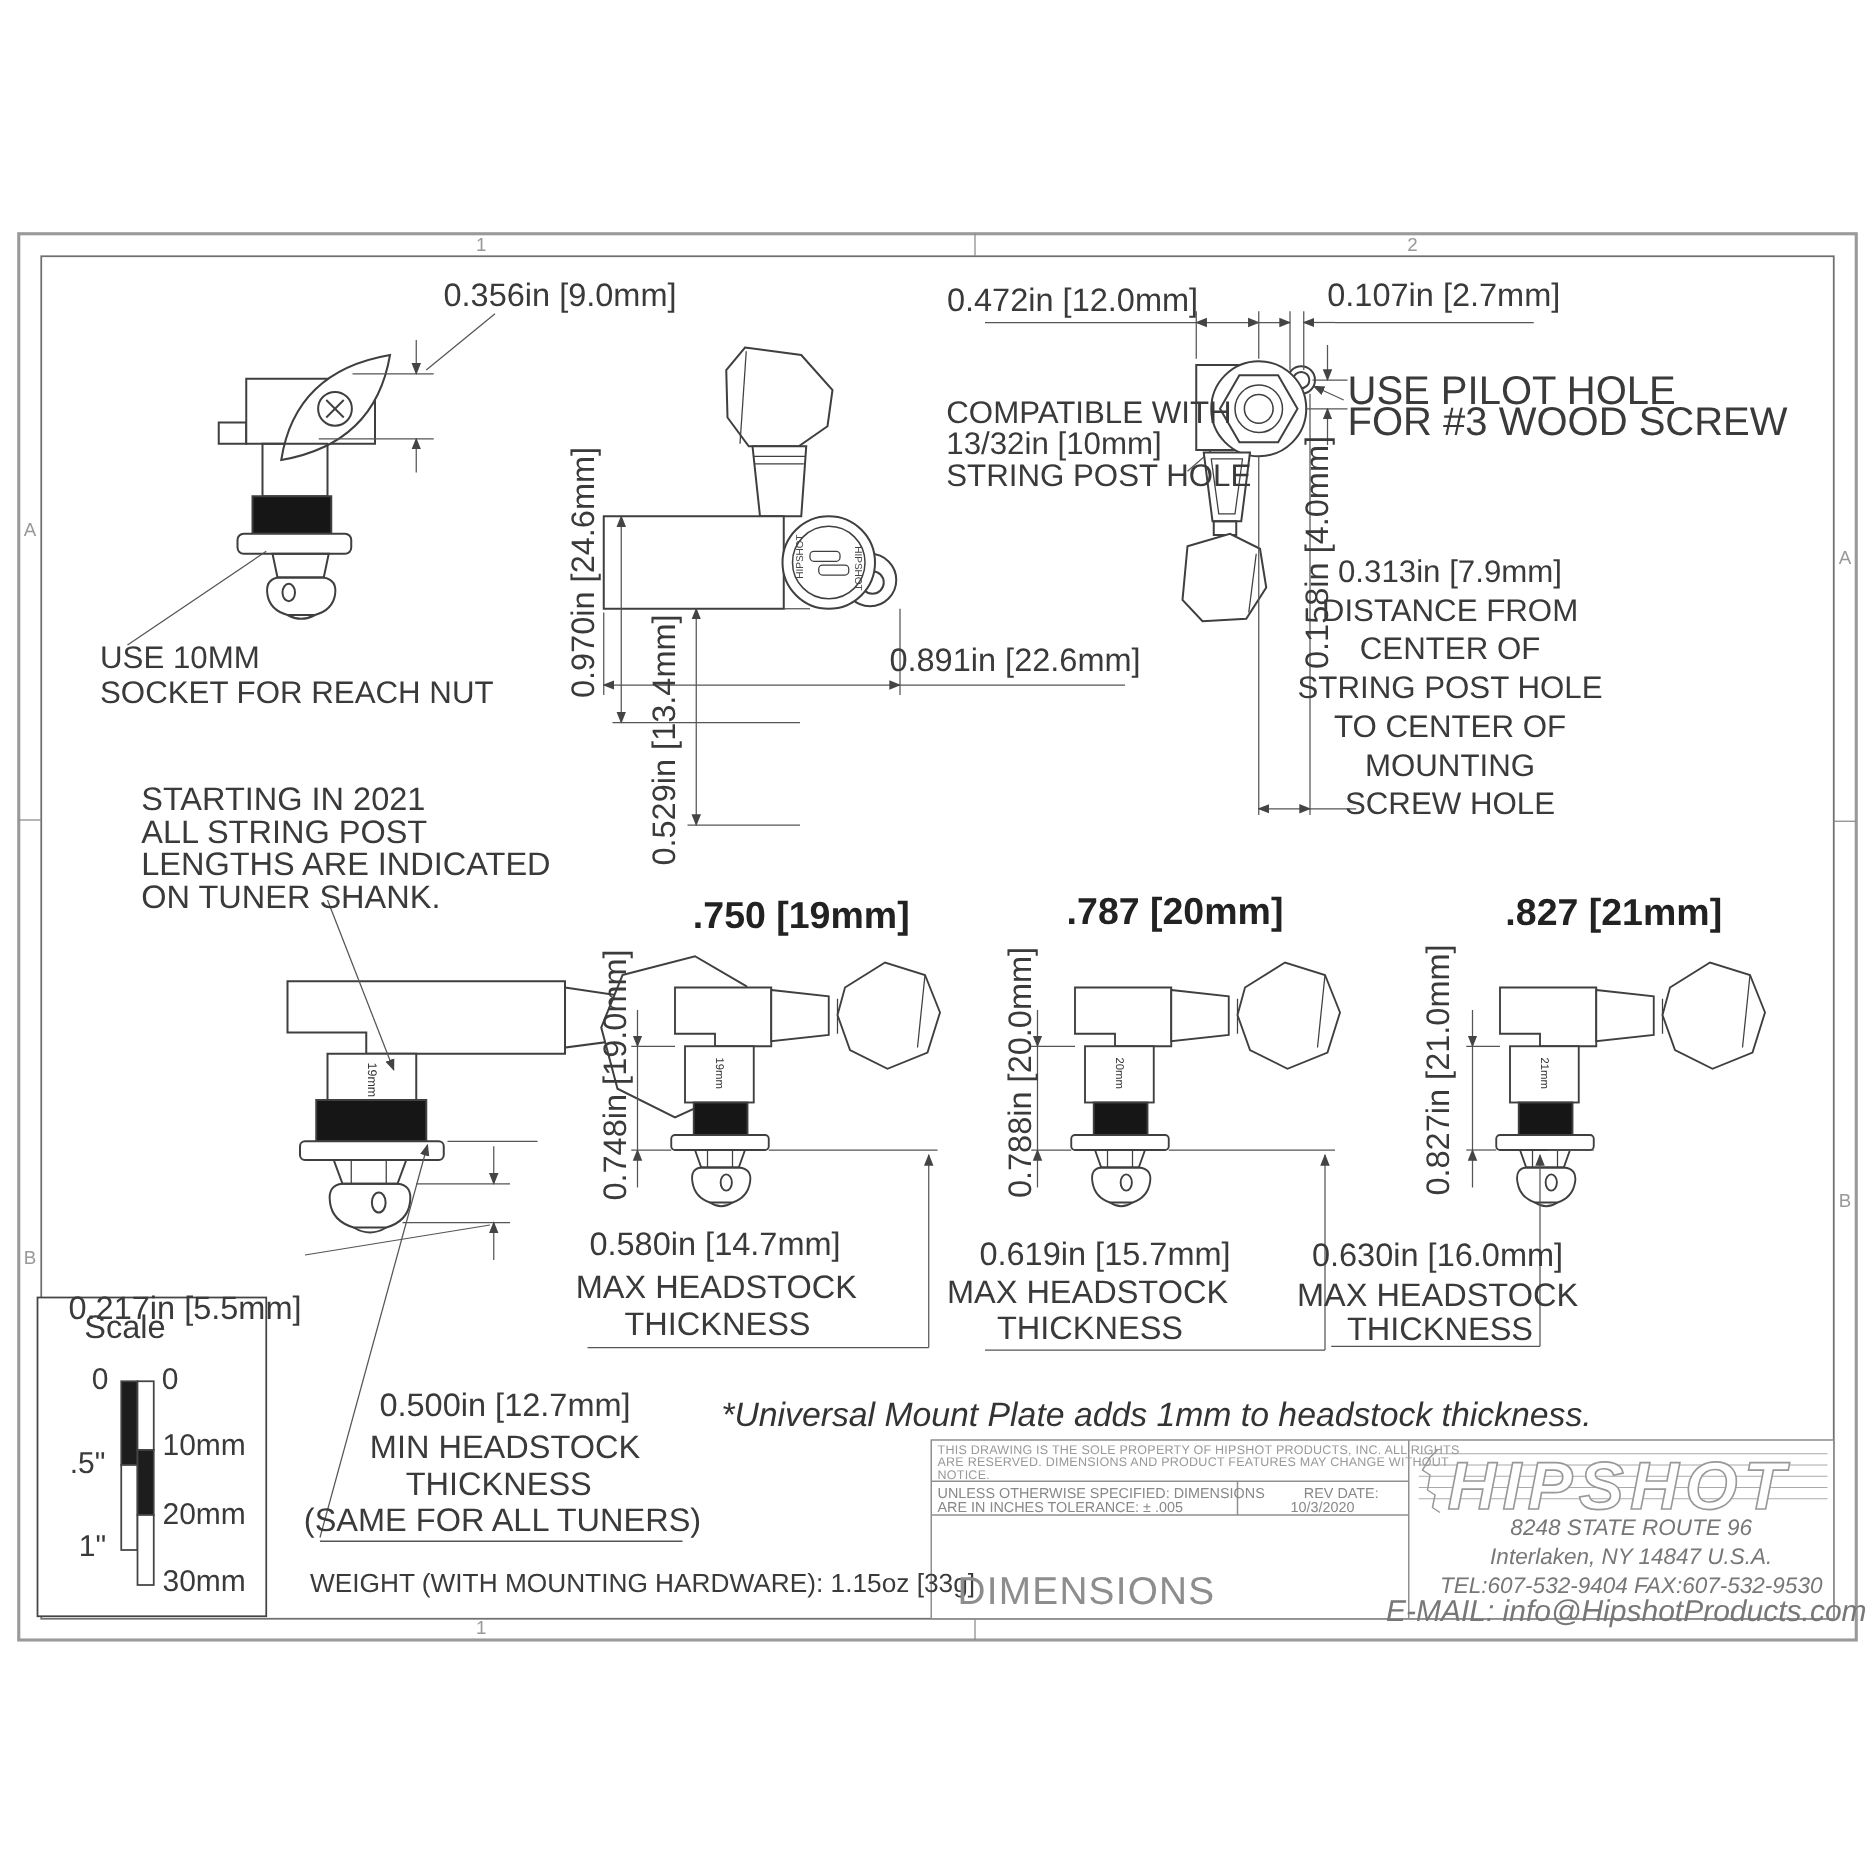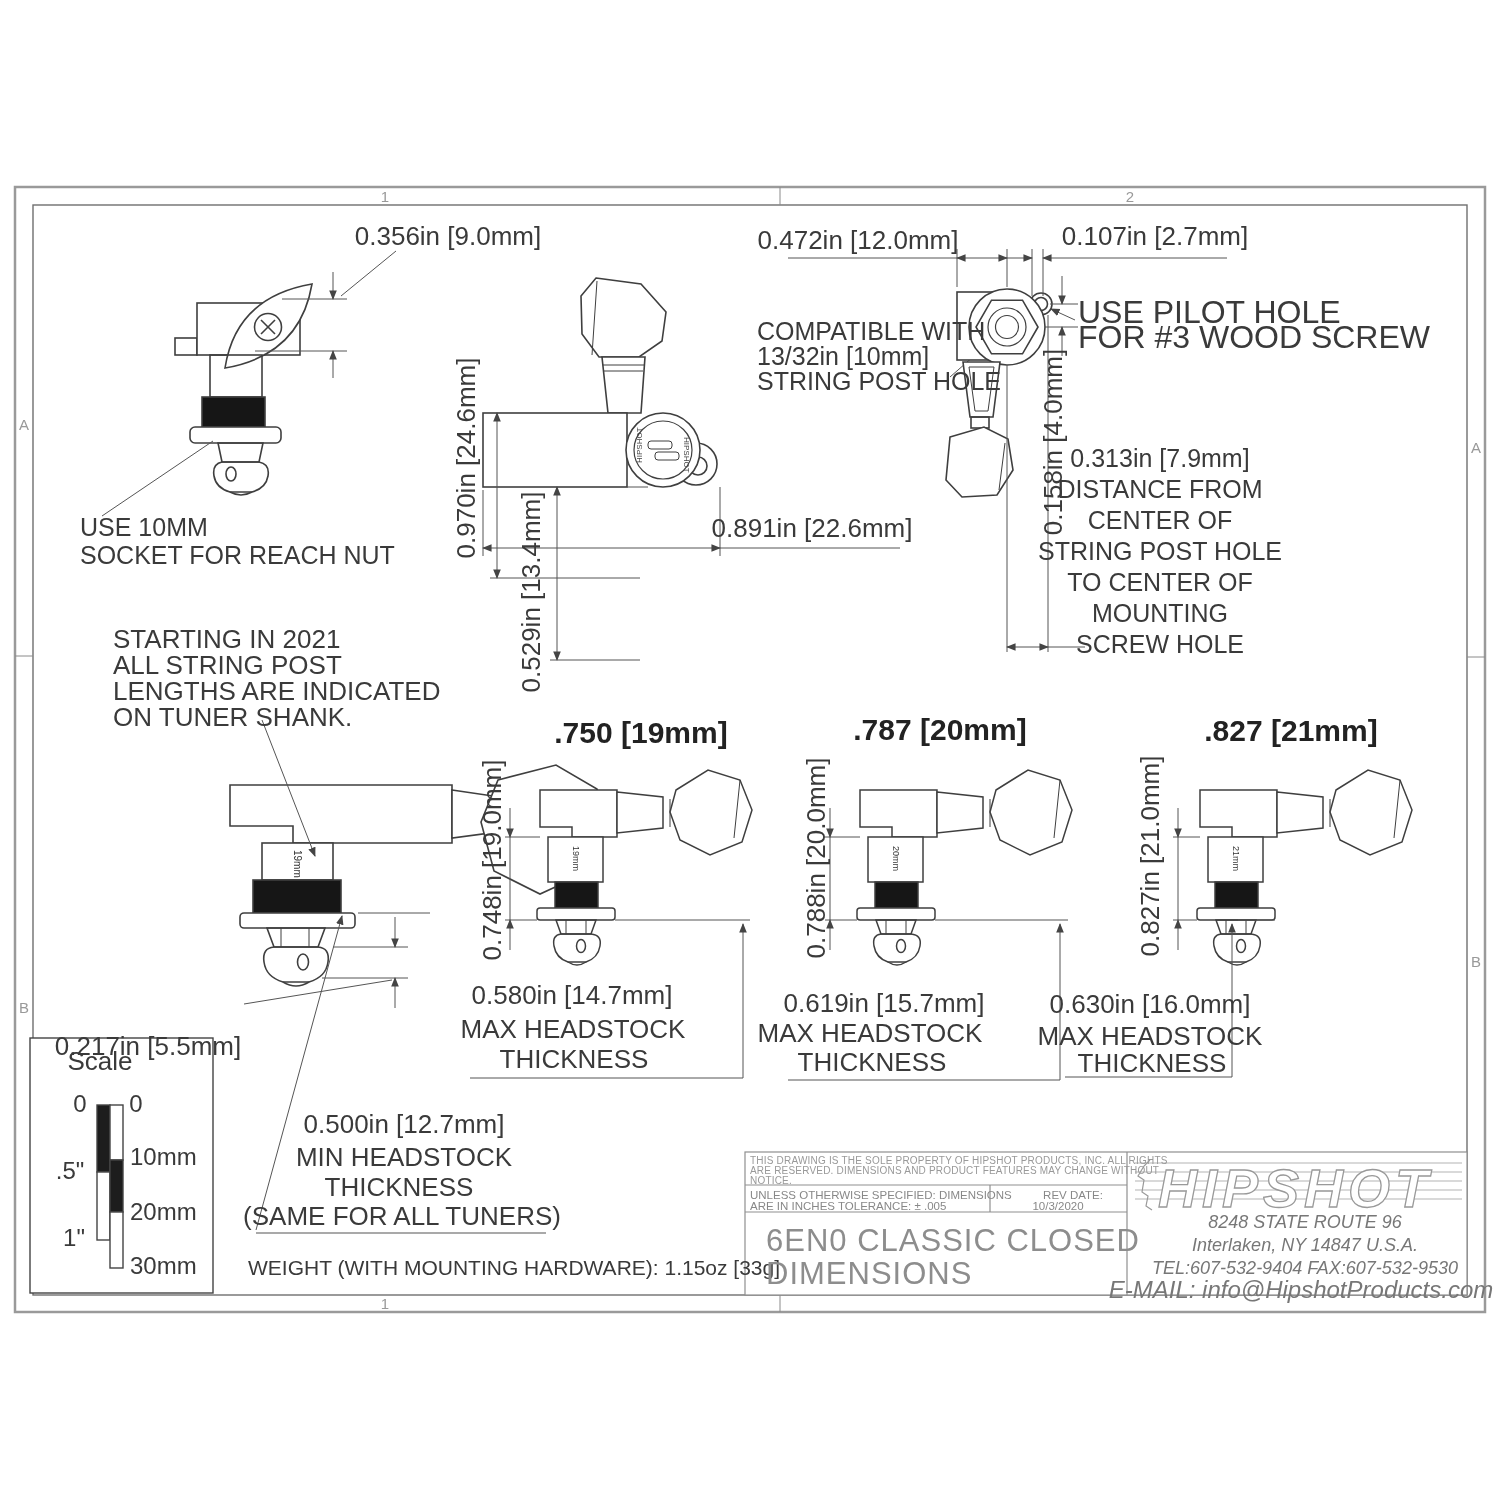--- a/index.html
+++ b/index.html
@@ -333,38 +333,38 @@
 <div class="lbl" style="left:872px;top:1062px;">THICKNESS</div>
 
 <div class="lbl" style="left:1150px;top:1004px;">0.630in [16.0mm]</div>
 <div class="lbl" style="left:1150px;top:1036px;">MAX HEADSTOCK</div>
 <div class="lbl" style="left:1152px;top:1063px;">THICKNESS</div>
 
 <div class="lbl" style="left:404px;top:1124px;">0.500in [12.7mm]</div>
 <div class="lbl" style="left:404px;top:1157px;">MIN HEADSTOCK</div>
 <div class="lbl" style="left:399px;top:1187px;">THICKNESS</div>
 <div class="lbl" style="left:402px;top:1216px;">(SAME FOR ALL TUNERS)</div>
+<div class="lbl la ital" style="left:577px;top:1132px;">*Universal Mount Plate adds 1mm to headstock thickness.</div>
 <div class="lbl la wt" style="left:248px;top:1267px;">WEIGHT (WITH MOUNTING HARDWARE): 1.15oz [33g]</div>
 
 <div class="lbl" style="left:100px;top:1061px;">Scale</div>
 <div class="lbl scl" style="left:80px;top:1104px;">0</div>
 <div class="lbl scl" style="left:136px;top:1104px;">0</div>
 <div class="lbl scl" style="left:70px;top:1171px;">.5"</div>
 <div class="lbl scl" style="left:74px;top:1238px;">1"</div>
 <div class="lbl la scl" style="left:130px;top:1157px;">10mm</div>
 <div class="lbl la scl" style="left:130px;top:1212px;">20mm</div>
 <div class="lbl la scl" style="left:130px;top:1266px;">30mm</div>
 
 <div class="lbl la tb-tiny" style="left:750px;top:1161px;">THIS DRAWING IS THE SOLE PROPERTY OF HIPSHOT PRODUCTS, INC. ALL RIGHTS</div>
 <div class="lbl la tb-tiny" style="left:750px;top:1171px;">ARE RESERVED. DIMENSIONS AND PRODUCT FEATURES MAY CHANGE WITHOUT</div>
 <div class="lbl la tb-tiny" style="left:750px;top:1181px;">NOTICE.</div>
 <div class="lbl la tb-small" style="left:750px;top:1196px;">UNLESS OTHERWISE SPECIFIED: DIMENSIONS</div>
 <div class="lbl la tb-small" style="left:750px;top:1207px;">ARE IN INCHES TOLERANCE:  ± .005</div>
 <div class="lbl tb-small" style="left:1058px;top:1196px;margin-left:15px;">REV DATE:</div>
 <div class="lbl tb-small" style="left:1058px;top:1207px;">10/3/2020</div>
-<div class="lbl la tb-title" style="left:766px;top:1240px;">6EN0 CLASSIC CLOSED</div>
 <div class="lbl la tb-title" style="left:766px;top:1273px;">DIMENSIONS</div>
 <div class="lbl addr" style="left:1305px;top:1222px;">8248 STATE ROUTE 96</div>
 <div class="lbl addr" style="left:1305px;top:1245px;text-align:right;">Interlaken, NY 14847 U.S.A.</div>
 <div class="lbl addr" style="left:1305px;top:1268px;">TEL:607-532-9404 FAX:607-532-9530</div>
 <div class="lbl addr" style="left:1277px;top:1290px;font-size:24px;margin-left:24px;">E-MAIL: info@HipshotProducts.com</div>
 
 </div>
 
 </body></html>

